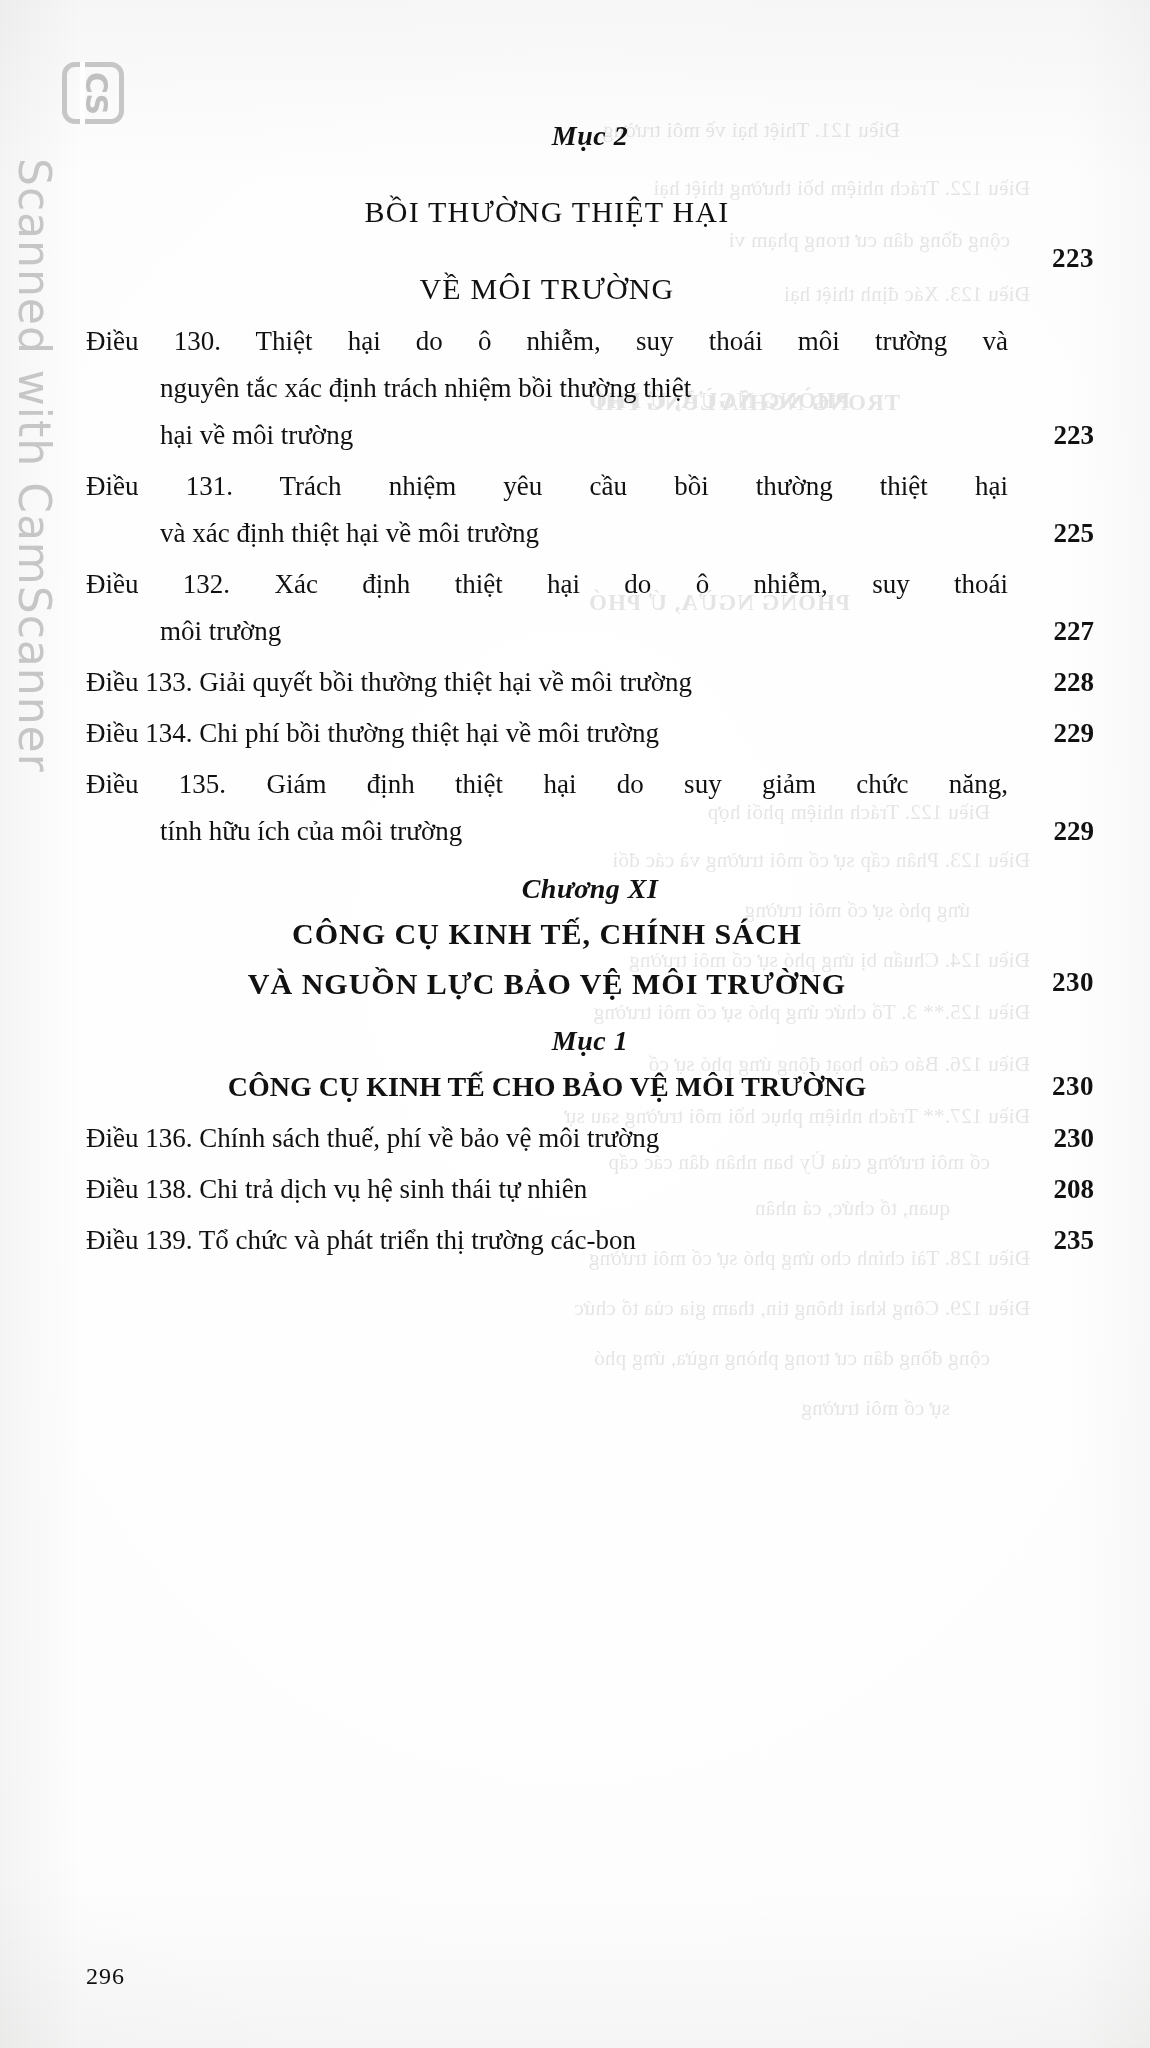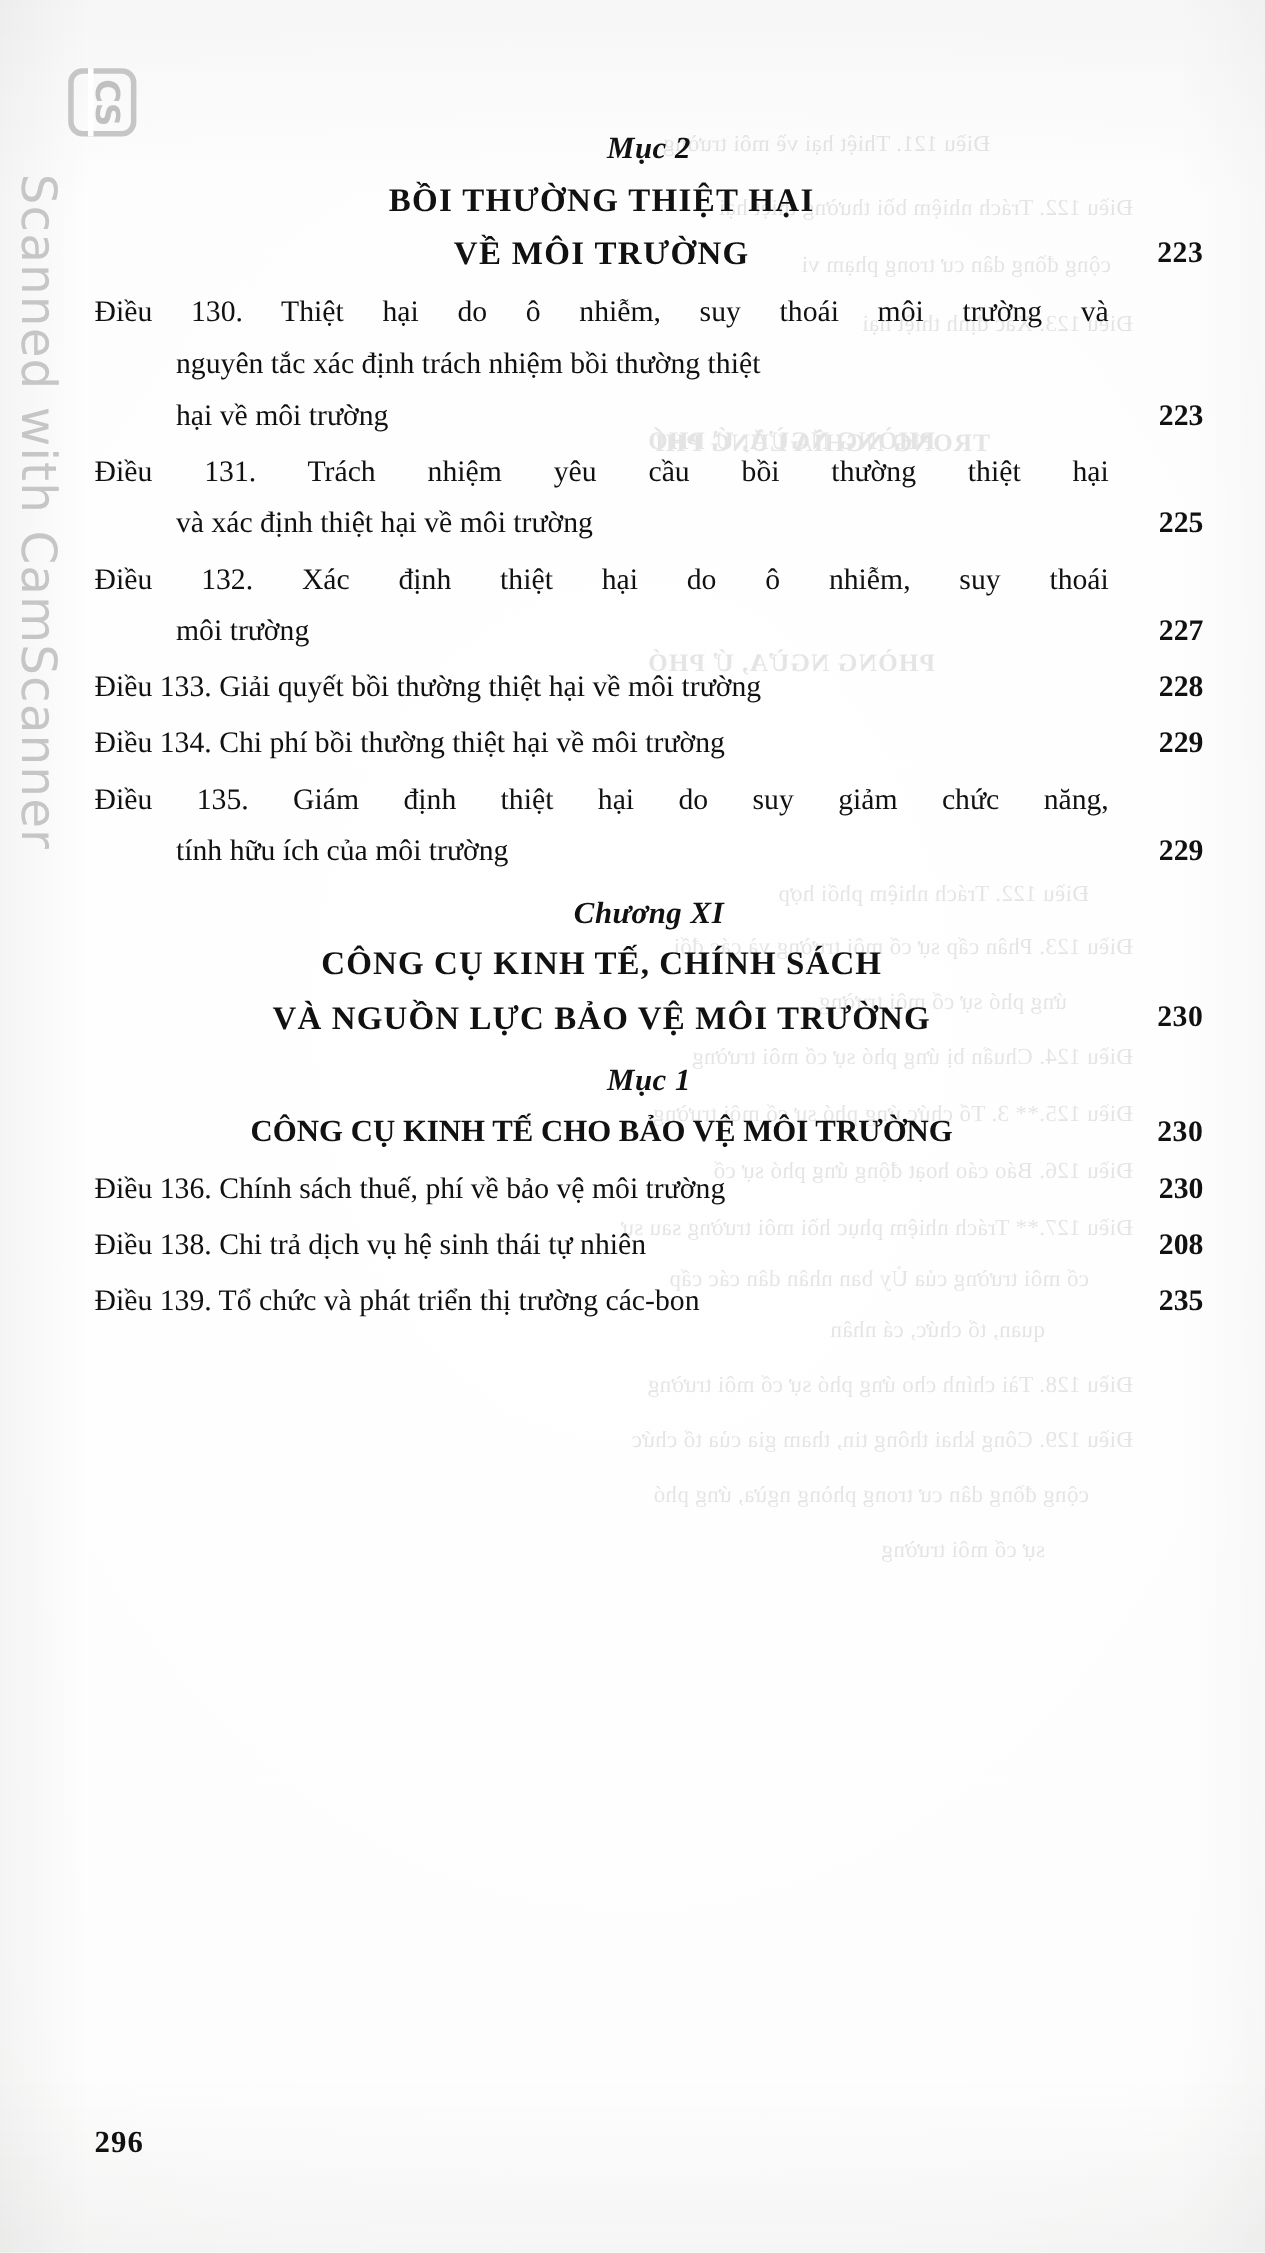--- a/index.html
+++ b/index.html
@@ -98,24 +98,25 @@
   }
 
   .head-block{text-align:center;}
   .muc{
     font-style:italic;
     font-weight:700;
     font-size:28px;
     letter-spacing:.5px;
   }
   .sec-title{
-    font-weight:700;
+    font-weight:400;
     font-size:30px;
     letter-spacing:1.2px;
     white-space:nowrap;
+    margin-top:29px;
   }
 
   
   .row{
     display:flex;
     align-items:flex-start;
     justify-content:space-between;
     gap:14px;
   }
   .row .txt{flex:1 1 auto;}
@@ -149,23 +150,23 @@
   .chap .chap-no{
     font-style:italic;font-weight:700;font-size:28px;letter-spacing:.5px;
   }
   .chap-title{
     font-weight:700;font-size:30px;letter-spacing:1px;white-space:nowrap;
   }
   .chap-title.small{font-size:28px;letter-spacing:0px;}
 
   .folio{
     position:absolute;
-    left:86px;bottom:84px;
-    font-size:28px;
-    font-weight:700;
+    left:86px;bottom:58px;
+    font-size:24px;
+    font-weight:400;
     letter-spacing:1px;
   }
 </style>
 </head>
 <body>
 
 <div class="page"></div>
 
 <div class="bleed" id="bleed-layer">
     <div class="bl" style="left: 250px; top: 118px;">Điều 121. Thiệt hại về môi trường</div>

